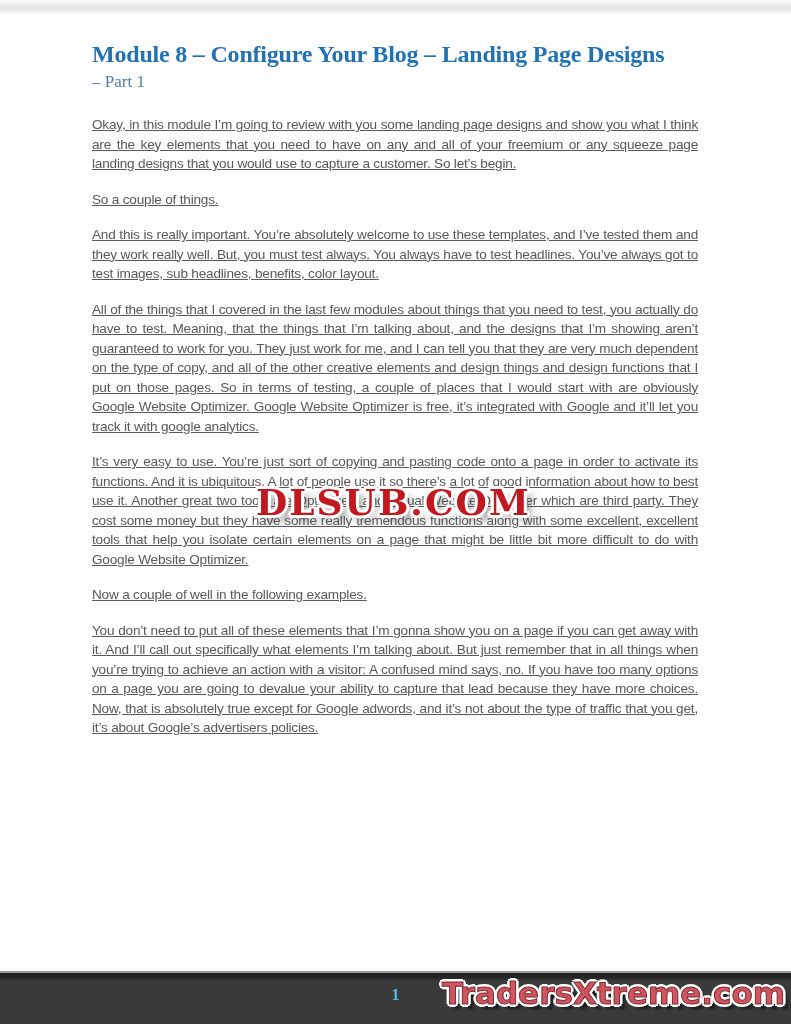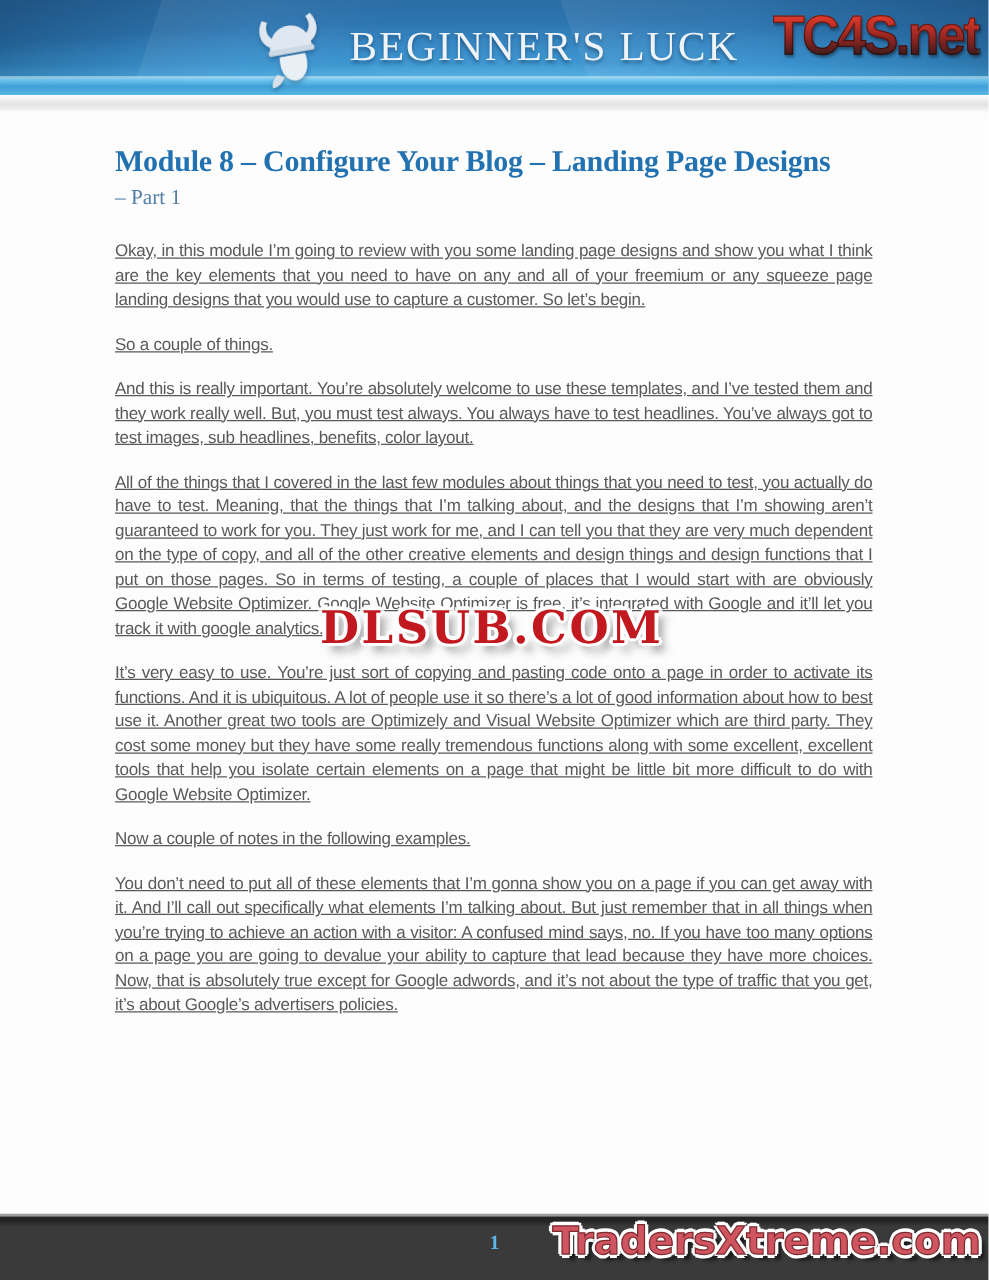--- a/index.html
+++ b/index.html
@@ -118,51 +118,33 @@
       -2px -2px 0 #fff, 2px -2px 0 #fff, -2px 2px 0 #fff, 2px 2px 0 #fff,
       5px 5px 3px rgba(0,0,0,.55);
     margin-left: 48px;
   }
 </style>
 </head>
 <body>
 
 <div class="page">
 
-  <div class="banner">
-    <div class="banner-streak s1"></div>
-    <div class="banner-streak s2"></div>
-    <div class="brand">
-      <svg class="brand-logo" viewBox="0 0 64 64" aria-hidden="true">
-        <g fill="#dfe8f0">
-          <path d="M13 7 C7 16 9 26 19 30 L22 24 C15 21 14 14 17 9 Z"></path>
-          <path d="M51 7 C57 16 55 26 45 30 L42 24 C49 21 50 14 47 9 Z"></path>
-          <path d="M32 14 C22 14 16 22 15.5 32 L48.5 32 C48 22 42 14 32 14 Z"></path>
-          <rect x="14" y="31" width="36" height="4.5" rx="2.2" fill="#cdd9e4"></rect>
-          <path d="M22 37 C20 48 24 56 32 57 C40 56 44 48 42 37 Z" fill="#e8eff5"></path>
-          <path d="M18 50 C14 53 12 57 13 60 C17 60 21 57 23 53 Z" fill="#d6e1ea"></path>
-        </g>
-      </svg>
-      <span class="brand-name">BEGINNER'S LUCK</span>
-    </div>
-    <span class="tc4s">TC4S.net</span>
-  </div>
   <div class="header-strip"></div>
 
   <div class="doc">
     <h1 class="doc-title">Module 8 – Configure Your Blog – Landing Page Designs</h1>
     <h2 class="doc-subtitle">– Part 1</h2>
     <div class="paras">
 
     <p class="para">Okay, in this module I’m going to review with you some landing page designs and show you what I think are the key elements that you need to have on any and all of your freemium or any squeeze page landing designs that you would use to capture a customer. So let’s begin.</p>
         <p class="para">So a couple of things.</p>
         <p class="para">And this is really important. You’re absolutely welcome to use these templates, and I’ve tested them and they work really well. But, you must test always. You always have to test headlines. You’ve always got to test images, sub headlines, benefits, color layout.</p>
         <p class="para">All of the things that I covered in the last few modules about things that you need to test, you actually do have to test. Meaning, that the things that I’m talking about, and the designs that I’m showing aren’t guaranteed to work for you. They just work for me, and I can tell you that they are very much dependent on the type of copy, and all of the other creative elements and design things and design functions that I put on those pages. So in terms of testing, a couple of places that I would start with are obviously Google Website Optimizer. Google Website Optimizer is free, it’s integrated with Google and it’ll let you track it with google analytics.</p>
         <p class="para">It’s very easy to use. You’re just sort of copying and pasting code onto a page in order to activate its functions. And it is ubiquitous. A lot of people use it so there’s a lot of good information about how to best use it. Another great two tools are Optimizely and Visual Website Optimizer which are third party. They cost some money but they have some really tremendous functions along with some excellent, excellent tools that help you isolate certain elements on a page that might be little bit more difficult to do with Google Website Optimizer.</p>
-        <p class="para">Now a couple of notes in the following examples.</p>
+        <p class="para">Now a couple of well in the following examples.</p>
         <p class="para">You don’t need to put all of these elements that I’m gonna show you on a page if you can get away with it. And I’ll call out specifically what elements I’m talking about. But just remember that in all things when you’re trying to achieve an action with a visitor: A confused mind says, no. If you have too many options on a page you are going to devalue your ability to capture that lead because they have more choices. Now, that is absolutely true except for Google adwords, and it’s not about the type of traffic that you get, it’s about Google’s advertisers policies.</p>
       </div>
   </div>
 
   <div class="wm-center">DLSUB.COM</div>
 
   <div class="footer">
     <span class="page-number">1</span>
     <span class="wm-footer">TradersXtreme.com</span>
   </div>

